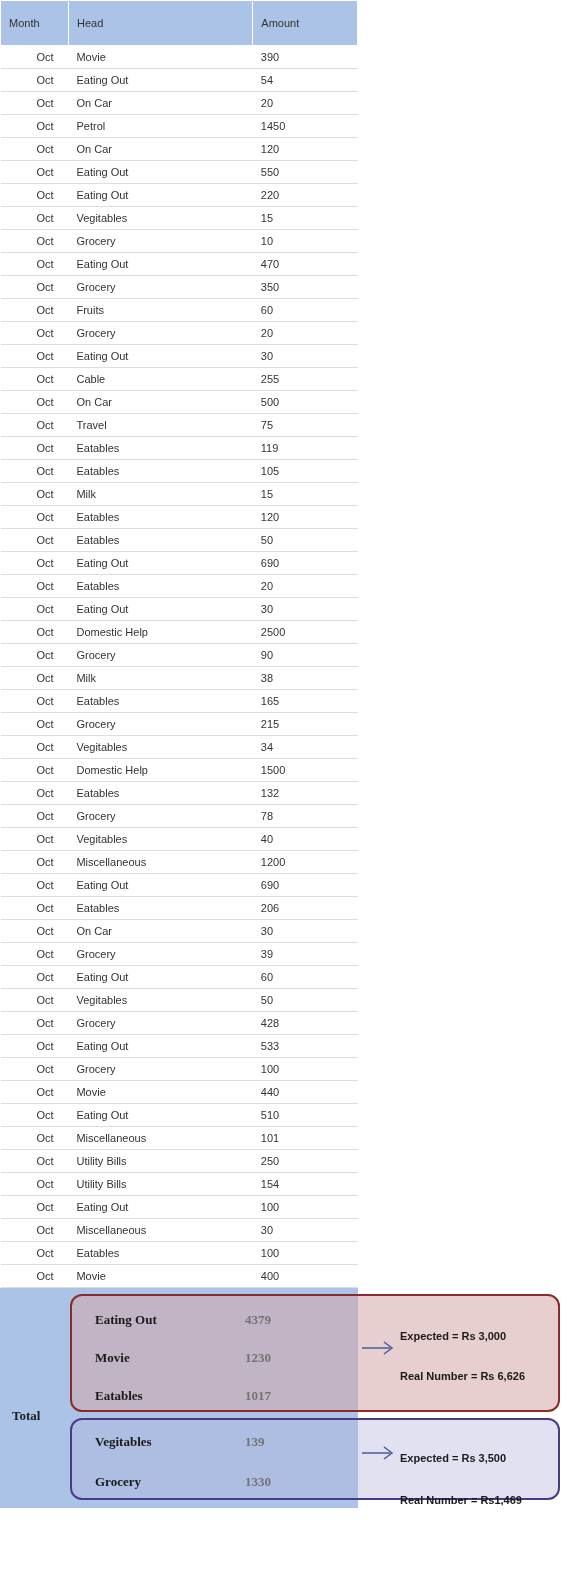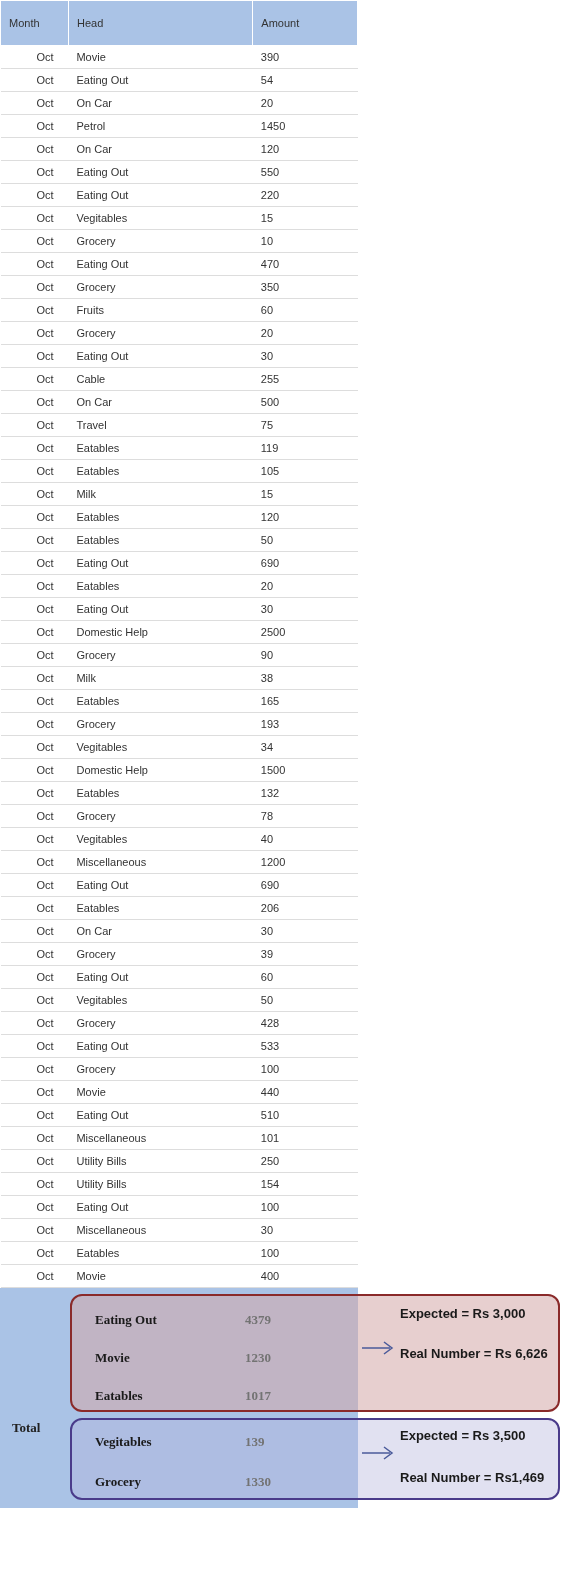--- a/index.html
+++ b/index.html
@@ -49,21 +49,20 @@
     background: #aac3e6;
   }
   .total-label {
     position: absolute;
     left: 12px;
     top: 120px;
     font-family: Georgia, 'Times New Roman', serif;
     font-weight: bold;
     font-size: 13px;
     color: #222;
-    margin-top: 12px;
   }
   .box-red {
     position: absolute;
     left: 70px;
     top: 6px;
     width: 490px;
     height: 118px;
     background: rgba(212,168,168,0.55);
     border: 2px solid #8a2a2a;
     border-radius: 12px;
@@ -97,22 +96,23 @@
     font-family: Georgia, 'Times New Roman', serif;
     font-weight: bold;
     font-size: 13px;
     color: #737373;
   }
   .note {
     position: absolute;
     left: 400px;
     font-family: Arial, sans-serif;
     font-weight: bold;
-    font-size: 13px;
+    font-size: 11px;
     color: #1a1a1a;
+    margin-top: 24px;
   }
   .arrow {
     position: absolute;
     stroke: #4a5a9a;
     fill: none;
   }
 </style>
 </head>
 <body>
 
@@ -266,21 +266,21 @@
         <td>38</td>
       </tr>
       <tr>
         <td class="month">Oct</td>
         <td>Eatables</td>
         <td>165</td>
       </tr>
       <tr>
         <td class="month">Oct</td>
         <td>Grocery</td>
-        <td>193</td>
+        <td>215</td>
       </tr>
       <tr>
         <td class="month">Oct</td>
         <td>Vegitables</td>
         <td>34</td>
       </tr>
       <tr>
         <td class="month">Oct</td>
         <td>Domestic Help</td>
         <td>1500</td>

